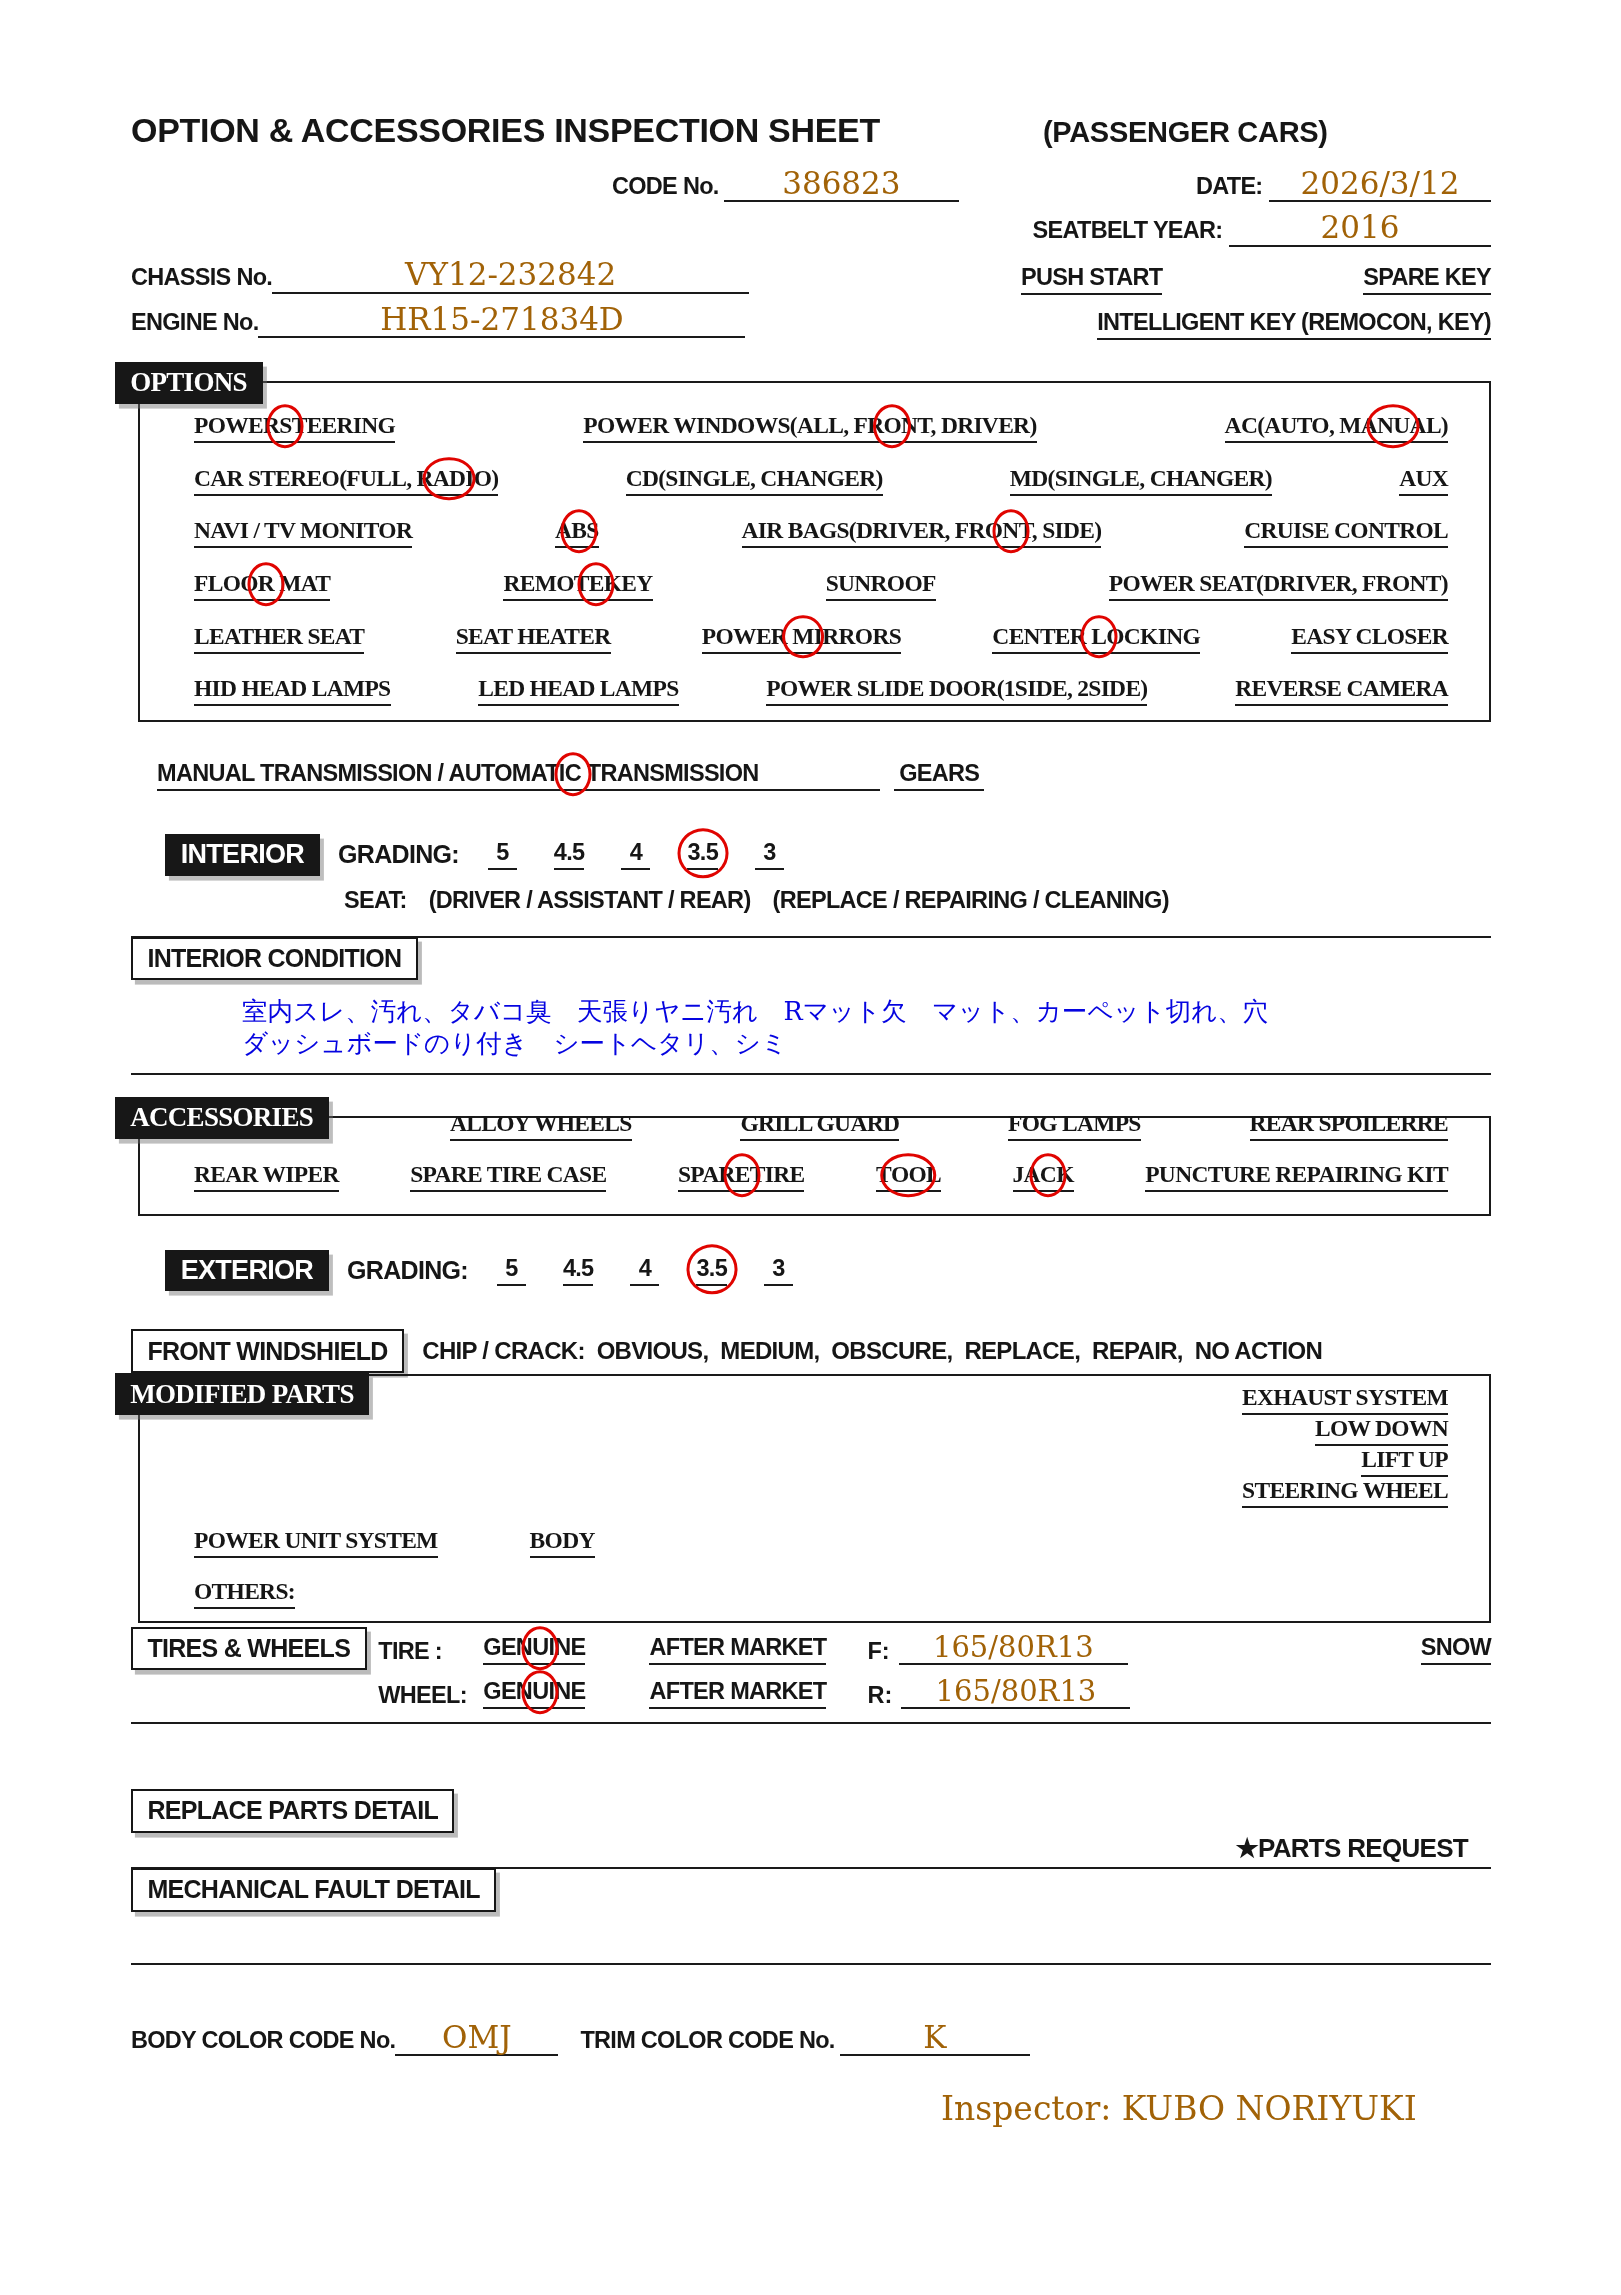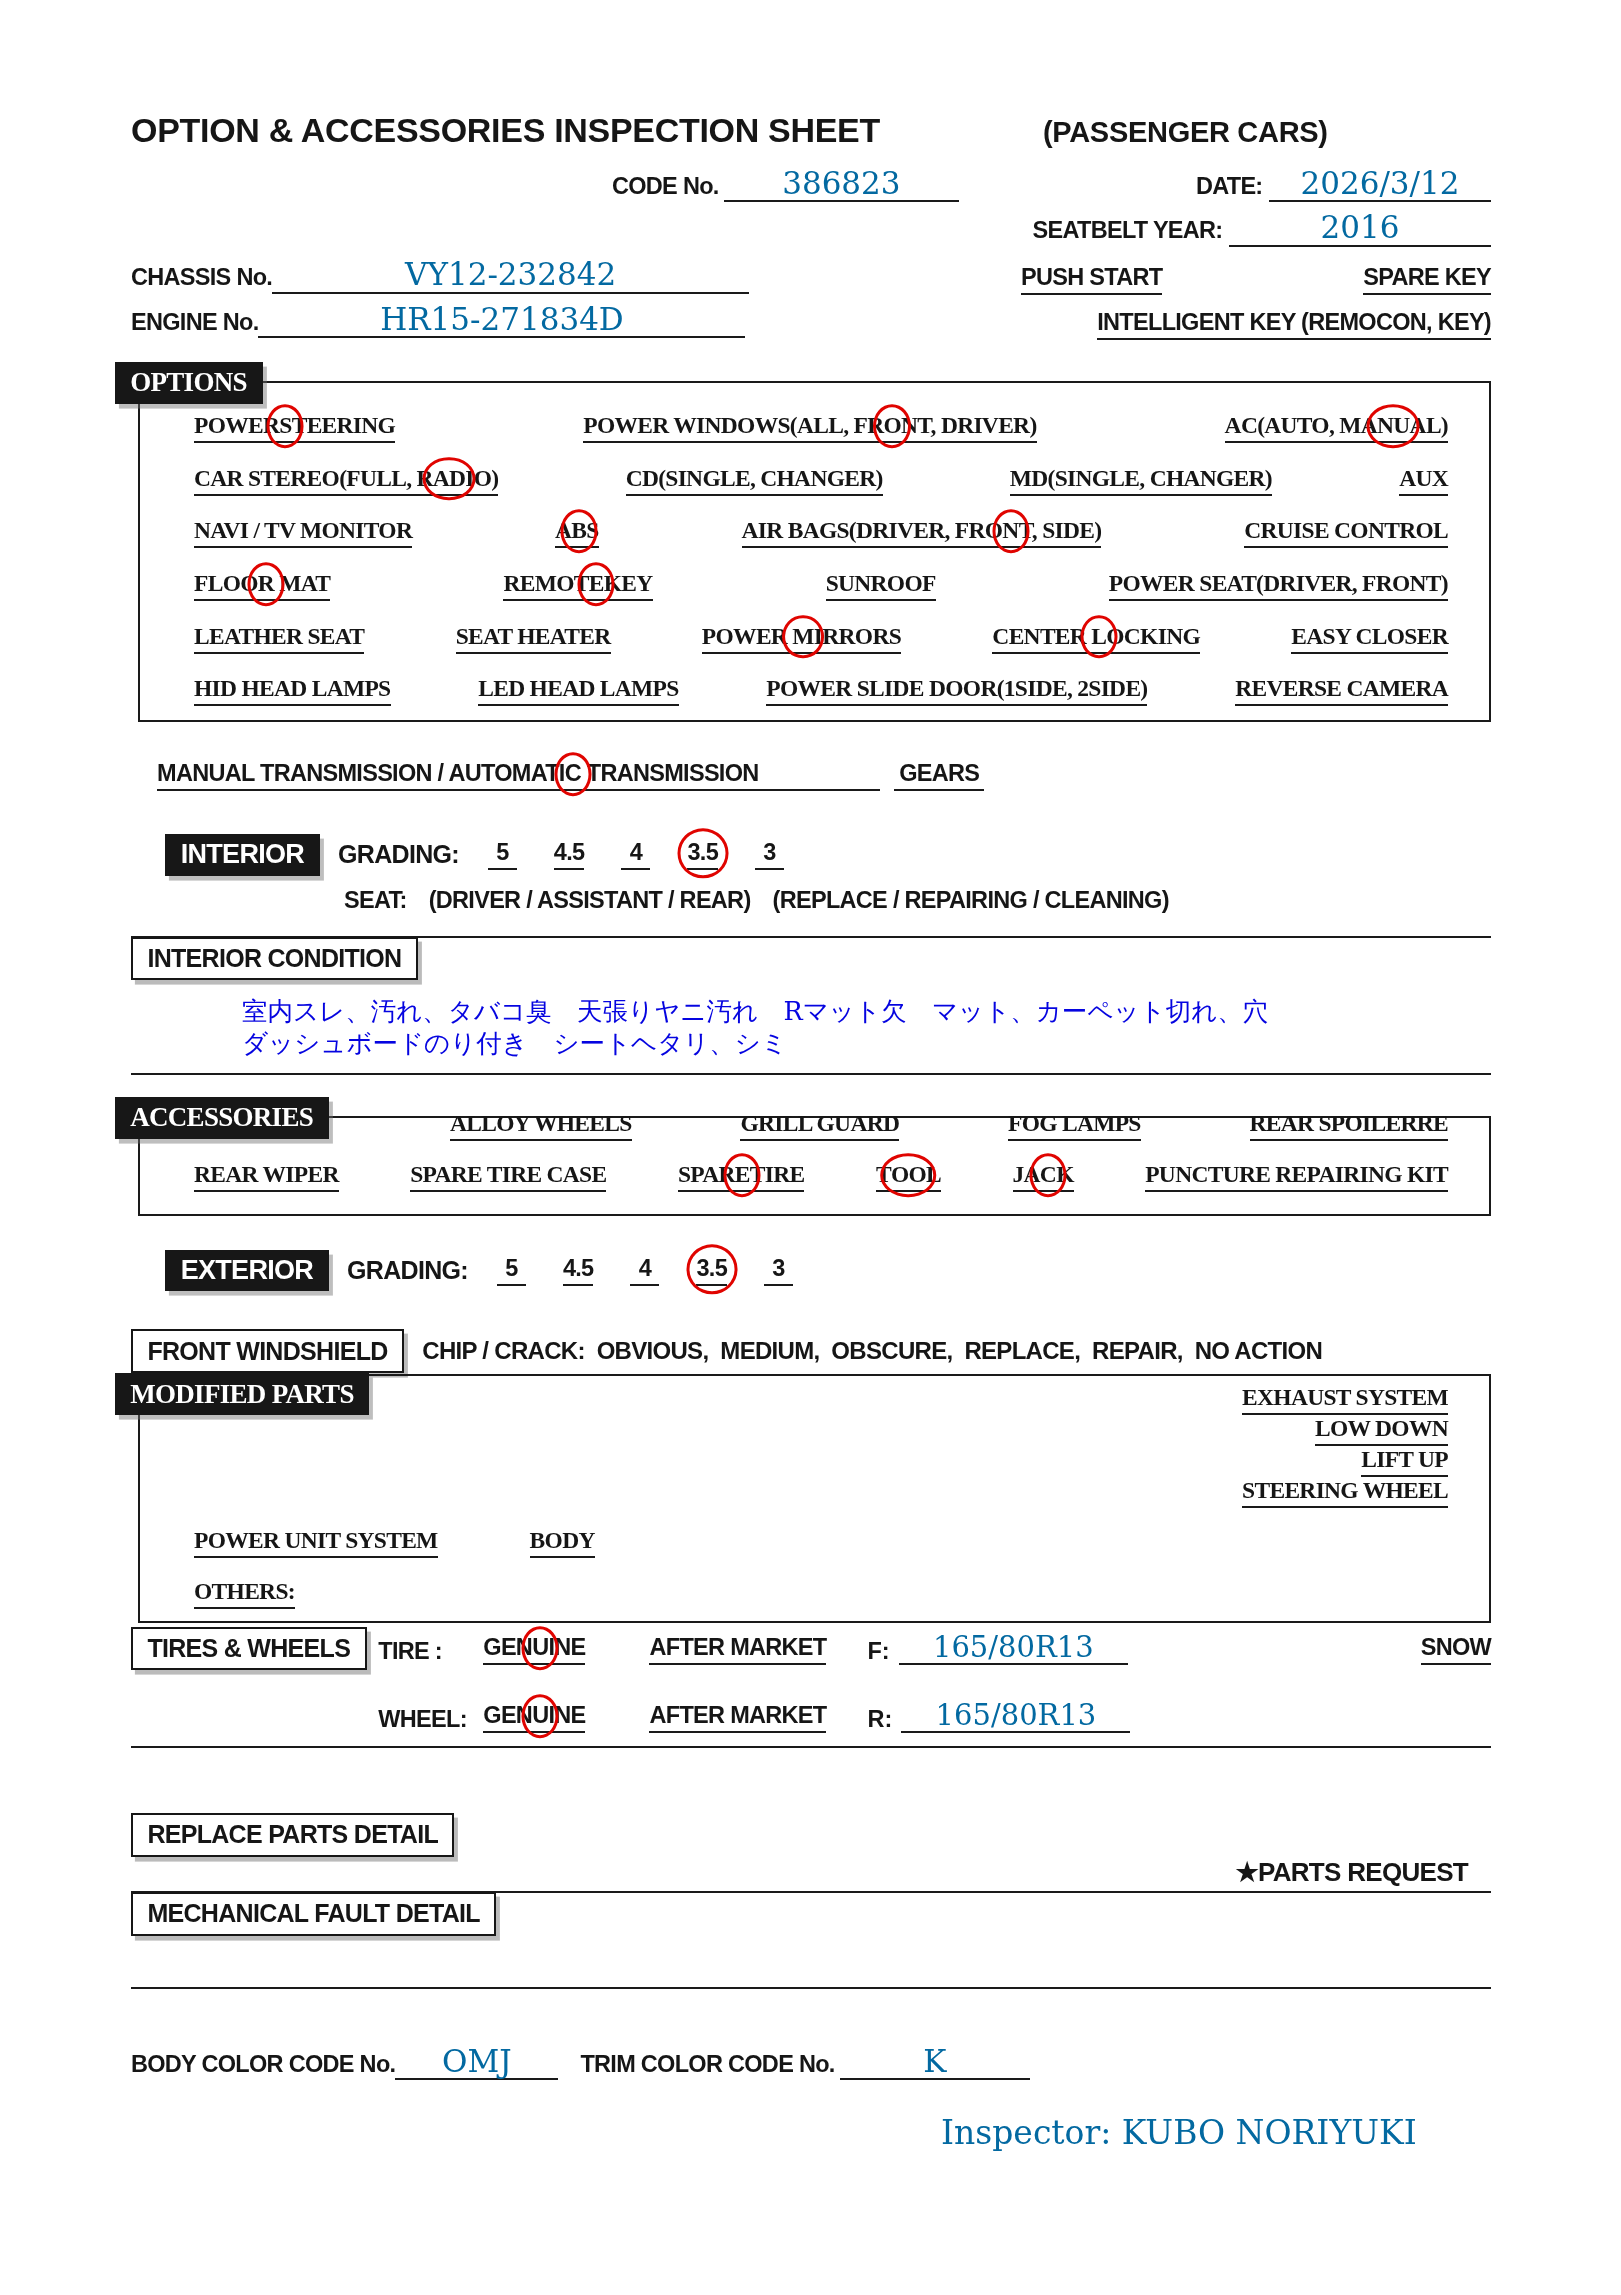--- a/index.html
+++ b/index.html
@@ -8,21 +8,21 @@
     font-family:"Liberation Sans",sans-serif;color:#161616;overflow:hidden;
     -webkit-font-smoothing:antialiased;
   }
   .sheet{position:absolute;top:0;left:0;width:1622px;height:2295px;padding:0 131px;box-sizing:border-box;}
 
   
   .lbl{font-size:23.5px;font-weight:600;letter-spacing:-0.7px;white-space:nowrap;}
   .u{border-bottom:2px solid #1a1a1a;padding-bottom:2px;white-space:nowrap;}
   .item{font-size:23.5px;font-weight:600;letter-spacing:-0.7px;white-space:nowrap;}
   .keep-sp{white-space:pre;}
-  .blue{color:#0369a1;font-family:"DejaVu Serif","Liberation Serif",serif;font-weight:400;}
+  .blue{color:#a16207;font-family:"DejaVu Serif","Liberation Serif",serif;font-weight:400;}
 
   
   .fill{display:inline-block;border-bottom:2.6px solid #1a1a1a;text-align:center;
         font-size:31px;line-height:1.05;padding-bottom:0.7px;vertical-align:baseline;}
 
   
   .circled{position:relative;display:inline-block;}
   .circled::after{
     content:"";position:absolute;left:50%;top:52%;transform:translate(-50%,-50%);
     width:calc(100% + 14.4px);min-width:31px;height:1.6em;
@@ -89,21 +89,21 @@
 
   
   .tires-wrap{display:flex;align-items:flex-start;}
   .tires-rows{flex:1;margin-left:11.8px;padding-top:5.2px;}
   .tire-row{display:flex;align-items:flex-end;}
   .tire-row .rowlbl{width:105px;font-size:23.5px;font-weight:600;letter-spacing:-0.7px;}
   .tire-row .am{margin-left:64px;}
   .tire-row .frl{margin-left:41px;font-size:23.5px;font-weight:600;}
   .tire-row .tfill{width:229px;margin-left:9.2px;font-size:29px;}
   .tire-row .snow{margin-left:auto;}
-  .wheel-row{margin-top:35px;}
+  .wheel-row{margin-top:11px;}
 
   .parts-request{text-align:right;padding-right:23px;font-size:26px;font-weight:600;letter-spacing:-0.7px;}
 
   .color-row{display:flex;align-items:baseline;}
   .color-row .fill{font-size:31px;}
   .inspector{margin-left:810px;font-size:33px;}
 </style>
 </head>
 <body>
 

